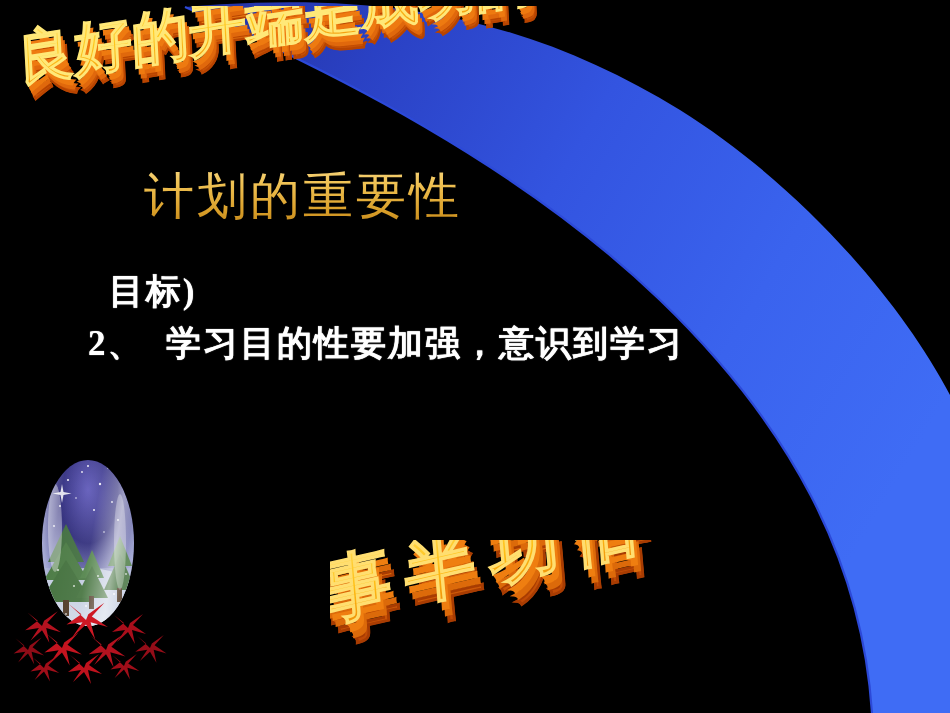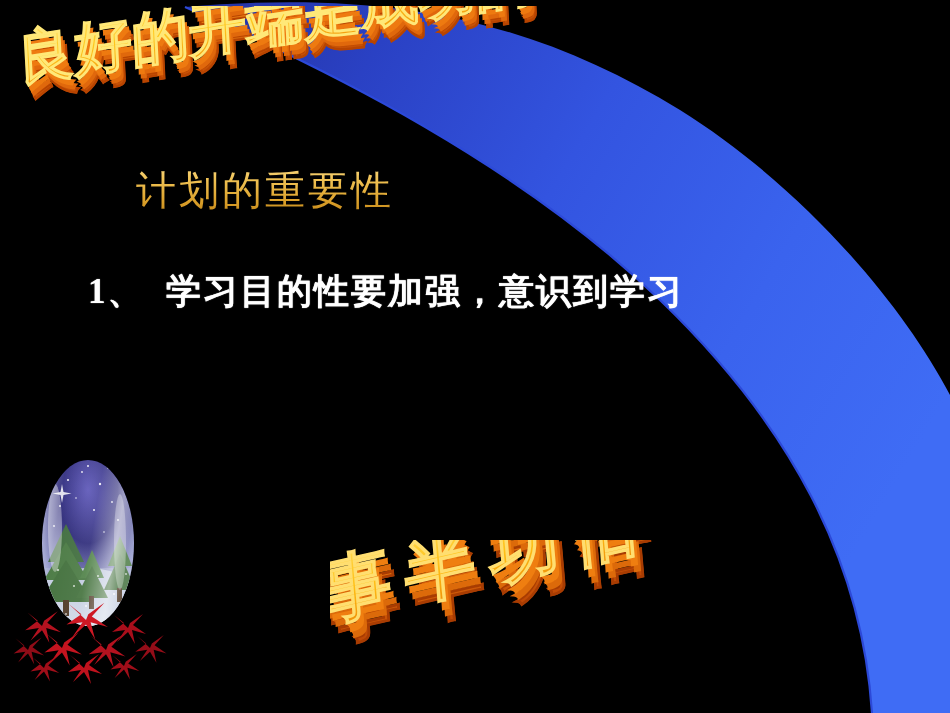--- a/index.html
+++ b/index.html
@@ -22,23 +22,23 @@
   
   #wordart-title{
     position:absolute;left:22px;top:6px;width:580px;height:110px;
   }
   #wordart-bottom{
     position:absolute;left:330px;top:540px;width:560px;height:120px;
   }
 
   
   #subtitle{
-    position:absolute;left:136px;top:163px;
+    position:absolute;left:144px;top:163px;
     font-family:Liberation Serif, serif;
-    font-size:40px;
+    font-size:50px;
     letter-spacing:3px;
     font-weight:400;
     background:linear-gradient(180deg,#F6D98A 0%,#F0C254 30%,#D99E28 72%,#B87E18 100%);
     -webkit-background-clip:text;background-clip:text;
     -webkit-text-fill-color:transparent;color:#E8B94C;
     white-space:nowrap;
   }
 
   
   #body-text{
@@ -118,21 +118,22 @@
         <g transform="translate(-7,-14)">
           <text x="12" y="86" font-family="'Liberation Serif','DejaVu Serif',serif" font-size="58" font-weight="700" fill="url(#faceG)" stroke="#FFE878" stroke-width="1.1" transform="rotate(-9 12 86) skewX(-6)">良好的开端是成功的一半</text>
         </g>
       </g>
     </svg>
   </div>
 
   <div id="subtitle">计划的重要性</div>
 
   <div id="body-text">
-    <div class="line l2">1、  学习目的性要加强，意识到学习</div>
+    <div class="line"> 目标)</div>
+    <div class="line l2">2、  学习目的性要加强，意识到学习</div>
   </div>
 
   <div id="wordart-bottom">
     <svg width="560" height="120" viewBox="0 0 560 120" xmlns="http://www.w3.org/2000/svg">
       <defs>
         <linearGradient id="faceG2" x1="0" y1="0" x2="0" y2="1">
           <stop offset="0%" stop-color="#FFD84A"></stop>
           <stop offset="50%" stop-color="#FFBE14"></stop>
           <stop offset="100%" stop-color="#EC8A08"></stop>
         </linearGradient>

